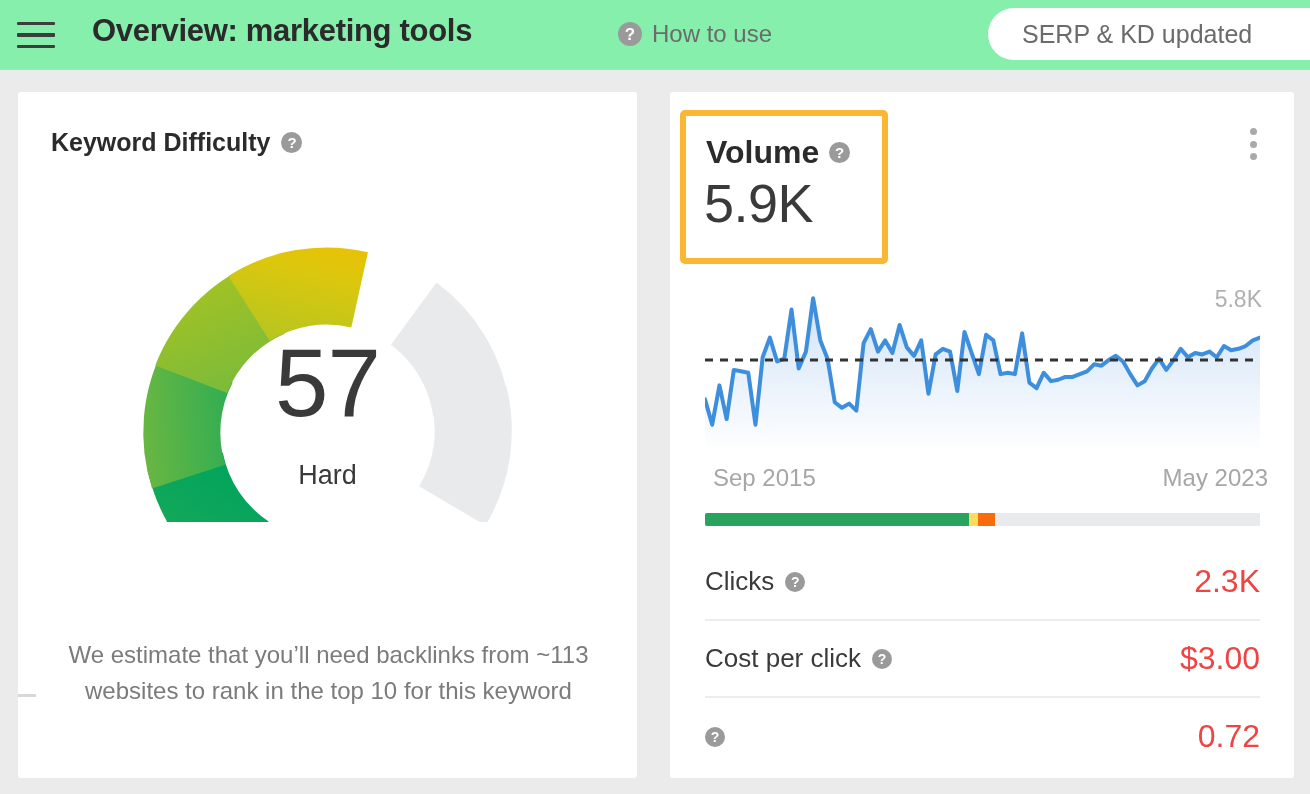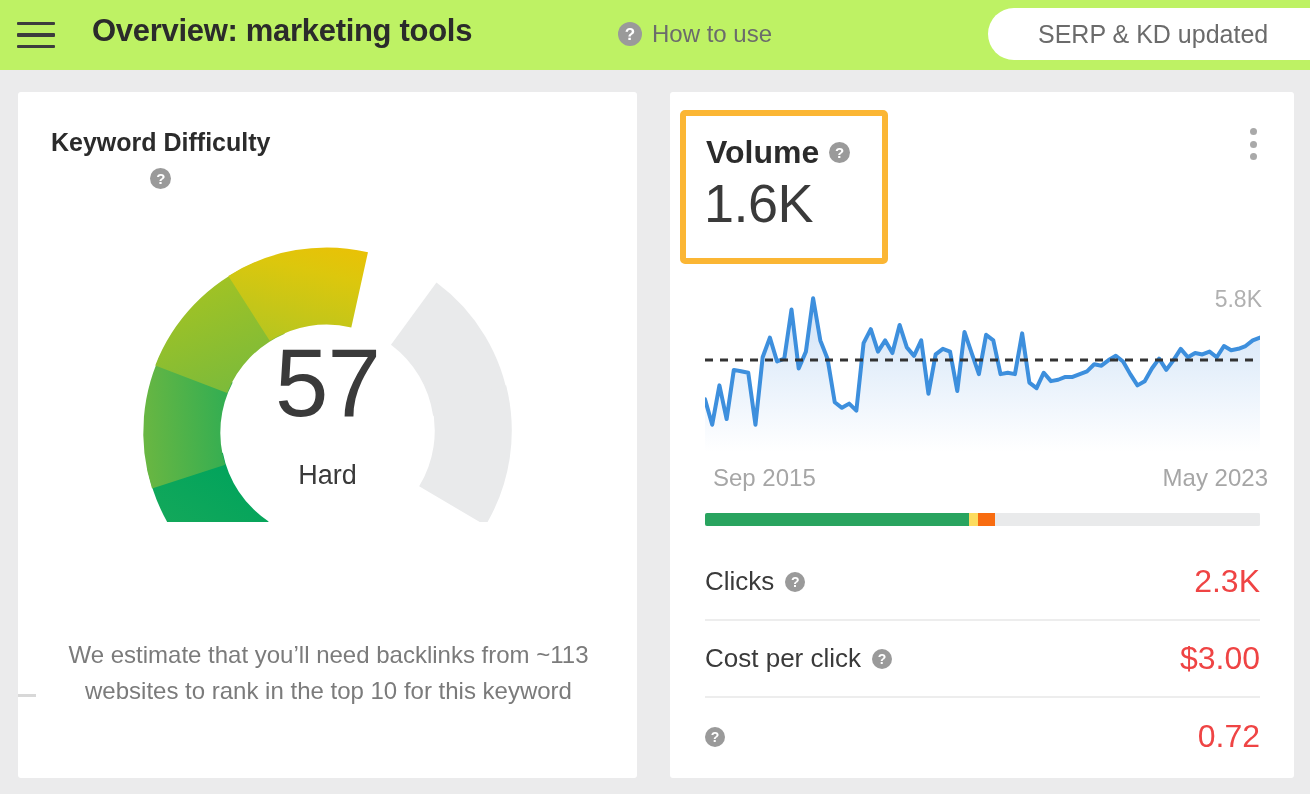--- a/index.html
+++ b/index.html
@@ -7,21 +7,21 @@
     width: 1310px; height: 794px;
     background: #ebebec;
     font-family: "Liberation Sans", sans-serif;
     overflow: hidden;
   }
   #root { position: relative; width: 1310px; height: 794px; }
 
   
   .header {
     position: absolute; left: 0; top: 0; width: 1310px; height: 70px;
-    background: #bef264;
+    background: #86efac;
   }
   .hamburger {
     position: absolute; left: 17px; top: 18px;
     width: 38px; height: 34px; cursor: pointer;
     display: flex; flex-direction: column; justify-content: center; gap: 8px;
   }
   .hamburger span { display: block; height: 3.5px; background: #3d3d3d; border-radius: 1px; }
 
   .page-title {
     position: absolute; left: 92px; top: 13px;
@@ -44,39 +44,39 @@
   .qmark.q21 { width: 21px; height: 21px; font-size: 15px; line-height: 1; }
   .qmark.q20 { width: 20px; height: 20px; font-size: 14px; line-height: 1; }
 
   .serp-pill {
     position: absolute; left: 988px; top: 8px;
     width: 400px; height: 52px;
     background: #ffffff; border-radius: 26px;
     display: flex; align-items: center;
   }
   .serp-pill-text {
-    font-size: 25px; color: #6b6b6b; margin-left: 50px; white-space: nowrap;
+    font-size: 25px; color: #6b6b6b; margin-left: 34px; white-space: nowrap;
   }
 
   
   .card {
     position: absolute; background: #ffffff; border-radius: 3px;
   }
   #kd-card   { left: 18px;  top: 92px; width: 619px; height: 686px; }
   #vol-card  { left: 670px; top: 92px; width: 624px; height: 686px; }
 
   .kd-left-divider {
     position: absolute; left: 0; top: 602px; width: 18px; height: 3px;
     background: #d8d8d8;
   }
 
   
   .kd-head {
     position: absolute; left: 33px; top: 36px;
-    display: flex; align-items: center; gap: 11px; flex-direction: column;
+    display: flex; align-items: center; gap: 11px;
   }
   .kd-title { font-size: 25px; font-weight: bold; color: #2b2b2b; white-space: nowrap; }
 
   .gauge-wrap { position: absolute; left: 33px; top: 140px; width: 553px; height: 400px; }
   .gauge-svg { display: block; }
   .gauge-score {
     position: absolute; left: 0; top: 103px; width: 553px;
     text-align: center; font-size: 96px; color: #3a3a3a; line-height: 1;
     letter-spacing: -1px;
   }
@@ -222,21 +222,21 @@
   </div>
 
   <div class="card" id="vol-card">
 
     <div class="vol-highlight"></div>
 
     <div class="vol-head">
       <span class="vol-title">Volume</span>
       <span class="qmark q21">?</span>
     </div>
-    <div class="vol-value">1.6K</div>
+    <div class="vol-value">5.9K</div>
 
     <div class="kebab">
       <i></i>
       <i></i>
       <i></i>
     </div>
 
     <div class="vol-max">5.8K</div>
 
     <div class="spark">

